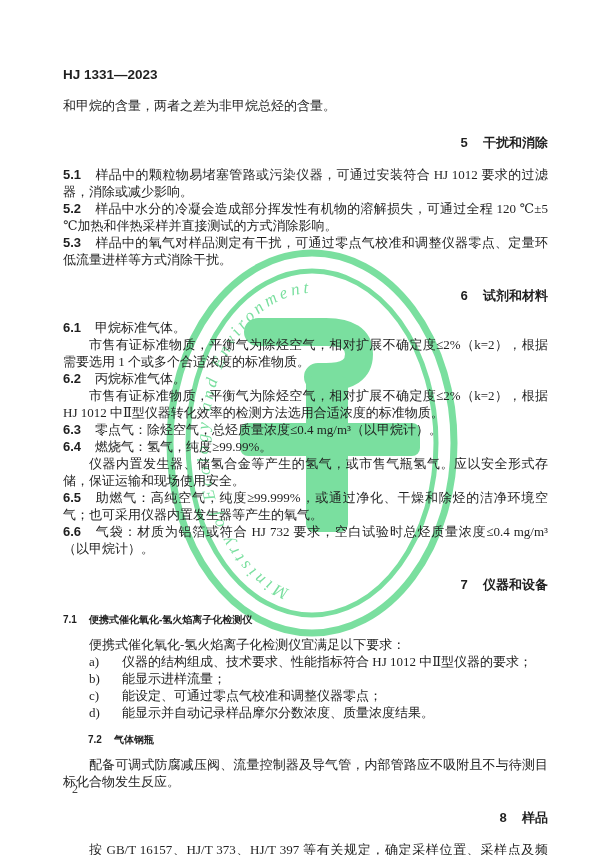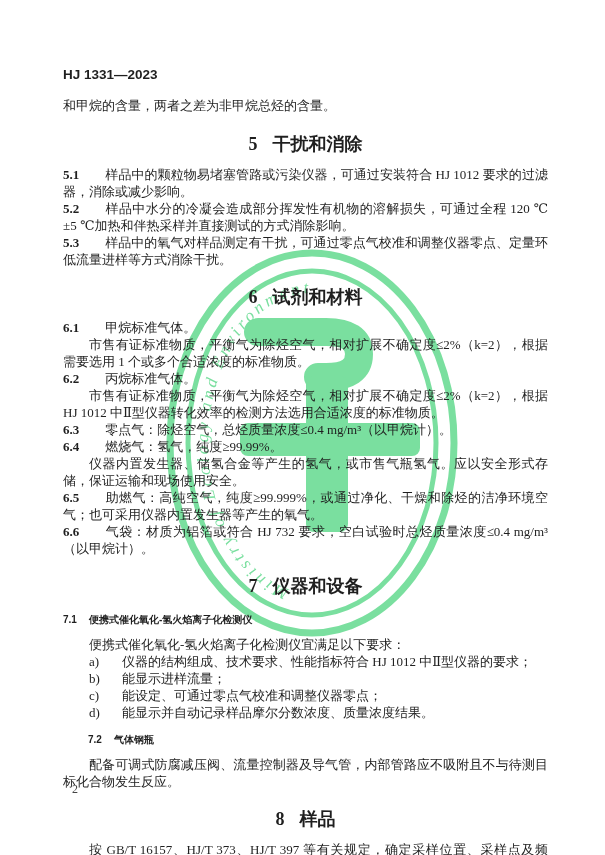--- a/index.html
+++ b/index.html
@@ -30,42 +30,42 @@
   .docnum {
     font-family: "Liberation Sans", "DejaVu Sans", sans-serif;
     font-weight: bold;
     font-size: 13.5px;
     line-height: 18px;
   }
   p { margin: 0; }
   .body-p { margin: 0; }
   .intro { margin-top: 14px; font-family: Liberation Mono, monospace; }
   .sec-h {
-    font-family: Liberation Serif, serif;
+    font-family: Liberation Mono, monospace;
     font-weight: bold;
-    font-size: 18px;
+    font-size: 13px;
     line-height: 18px;
     margin: 20px 0 13px 0;
-    text-align: center;
+    text-align: right;
   }
   .sec-h .h-num { margin-right: 15px; }
   .sub-h {
     font-family: "Liberation Sans", "DejaVu Sans", sans-serif;
     font-weight: bold;
     font-size: 10px;
     line-height: 17px;
     margin: 16px 0 8px 0;
     text-align: left;
   }
   .sub-h .c-num { margin-right: 12px; }
   .sub-h.tight { margin-top: 10px; margin-left: 25px; }
   .clause .c-num {
-    font-family: Liberation Serif, serif;
+    font-family: Liberation Sans, sans-serif;
     font-weight: bold;
-    margin-right: 26px;
+    margin-right: 14px;
   }
   .indent-p { text-indent: 2em; }
   .li { padding-left: 26px; text-align: left; }
   .li .li-label { display: inline-block; width: 33px; }
   .lead-p { margin-top: 8px; }
   .pageno {
     position: absolute;
     left: 72px;
     top: 782px;
     z-index: 1;

